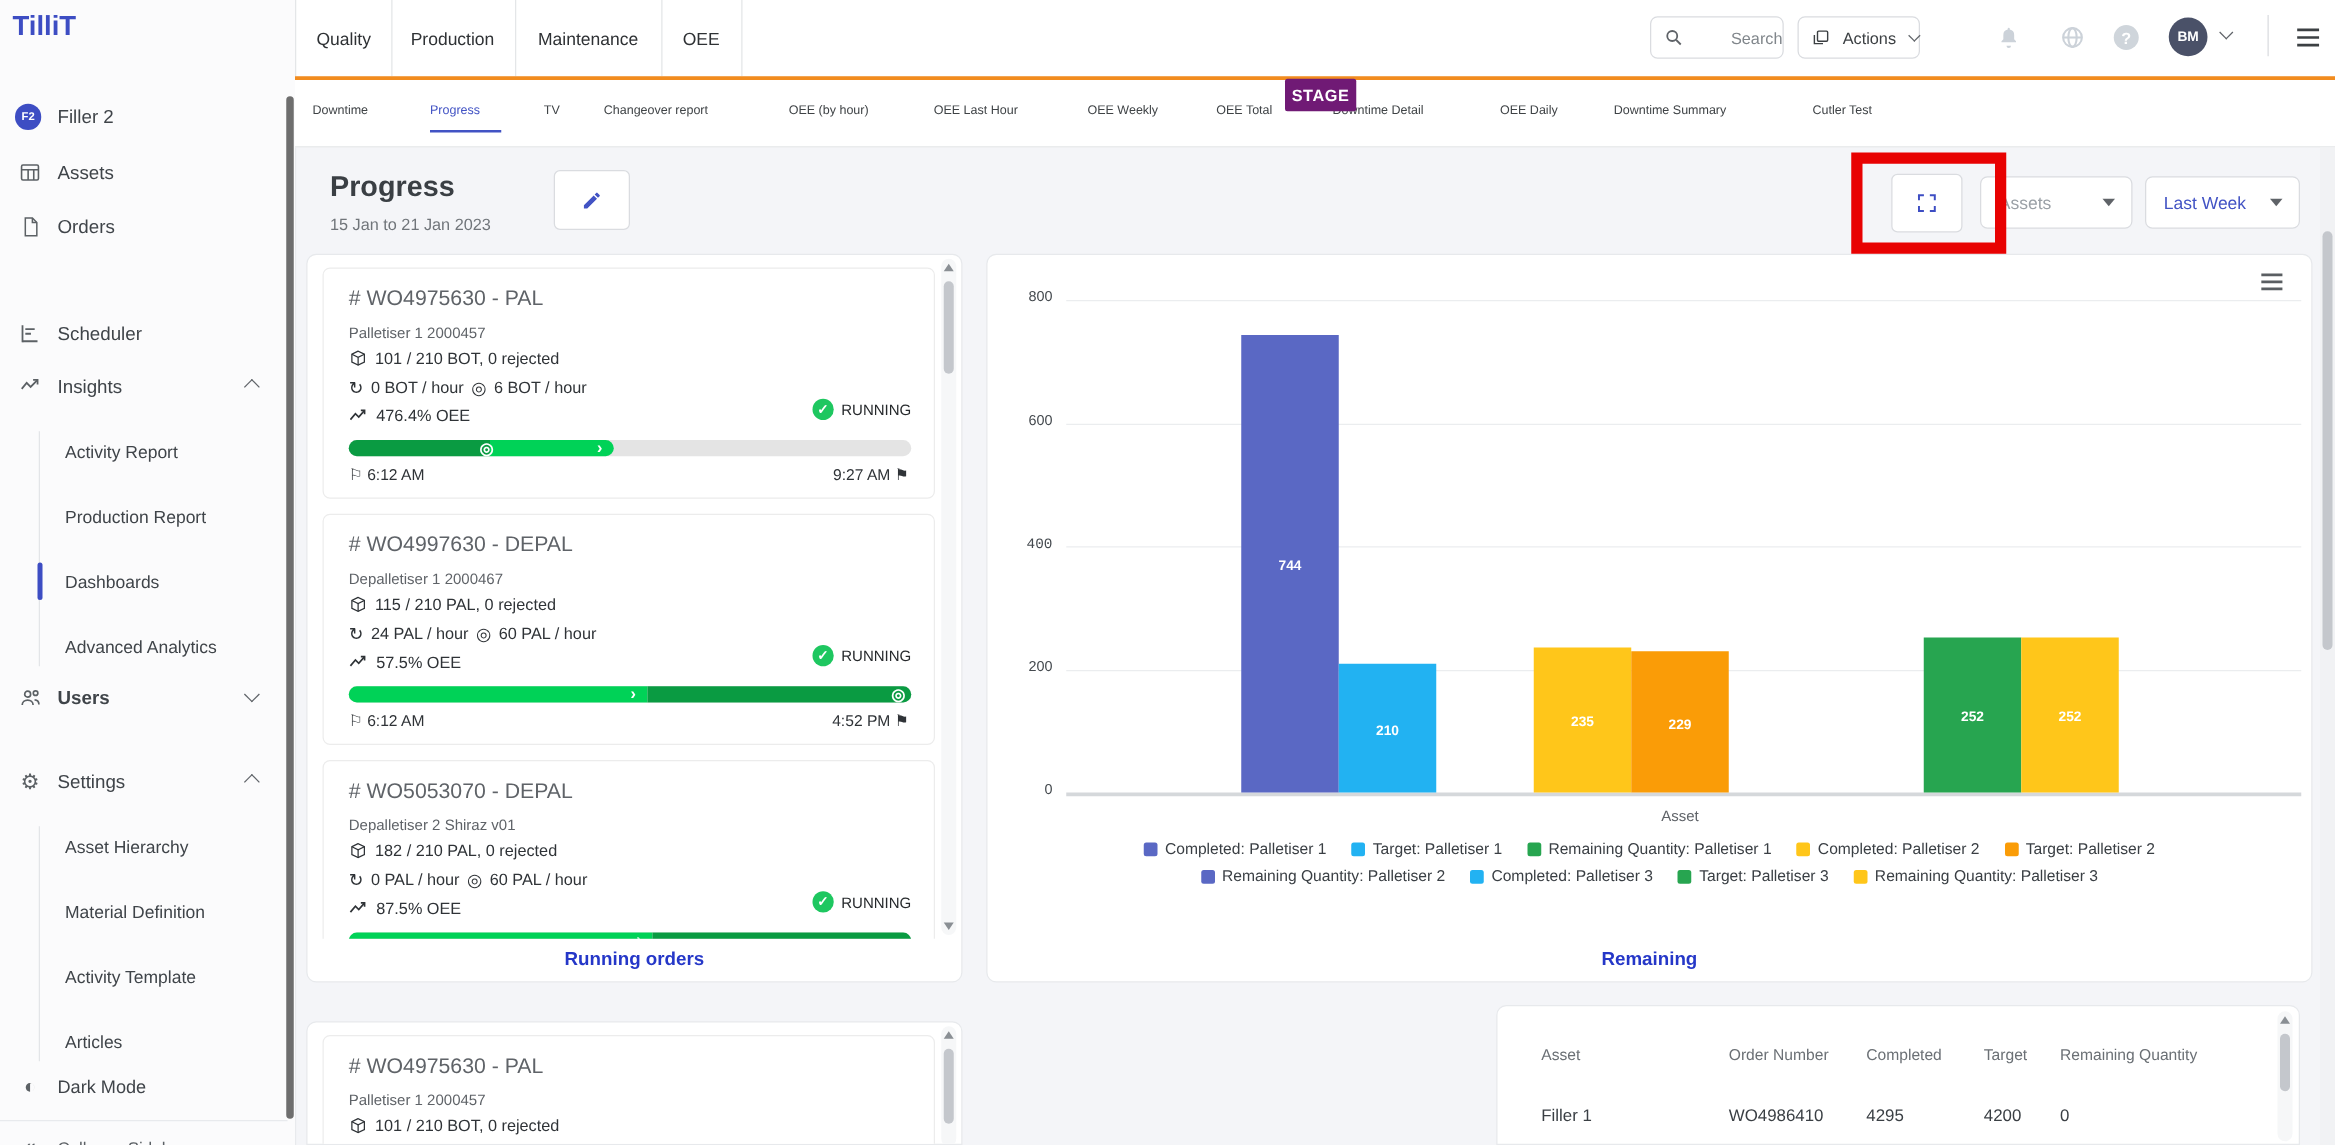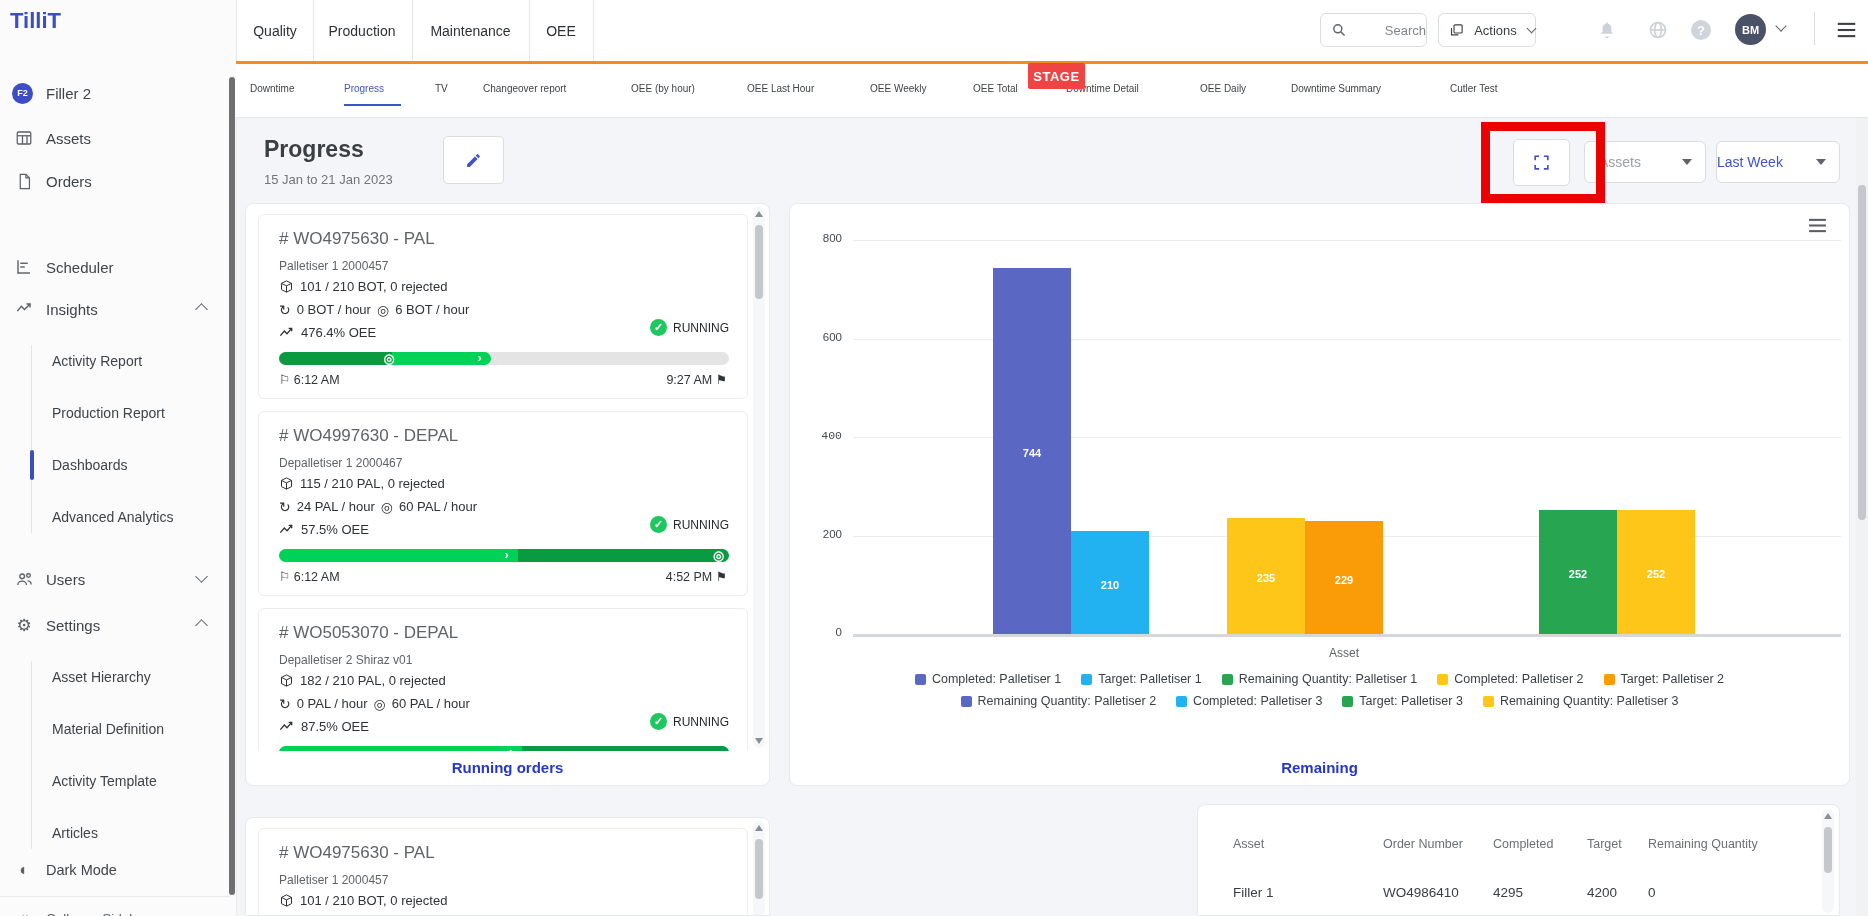--- a/index.html
+++ b/index.html
@@ -27,21 +27,21 @@
   
   #topbar{position:absolute;left:236px;top:0;width:1632px;height:61px;background:#fff;}
   .top-tab{position:absolute;top:0;height:61px;display:flex;align-items:center;justify-content:center;
            font-size:14px;color:#2e3134;border-right:1px solid #e4e6e8;cursor:pointer;}
   #orange-line{position:absolute;left:236px;top:61px;width:1632px;height:3px;background:#f28c1e;}
   .outline-box{background:#fff;border:1px solid #dadce0;border-radius:5px;box-sizing:border-box;display:flex;align-items:center;justify-content:space-between;}
   
   #subnav{position:absolute;left:236px;top:64px;width:1632px;height:54px;background:#fff;border-bottom:1px solid #e4e6e8;box-sizing:border-box;}
   .sub-tab{position:absolute;top:19px;font-size:10px;color:#3f4346;white-space:nowrap;cursor:pointer;}
   .sub-tab.active{color:#4253c4;}
-  #stage-badge{position:absolute;left:1028px;top:63px;width:57px;height:26px;background:#ef4444;color:#fff;
+  #stage-badge{position:absolute;left:1028px;top:63px;width:57px;height:26px;background:#701a75;color:#fff;
                font-size:13px;font-weight:700;letter-spacing:.5px;display:flex;align-items:center;justify-content:center;
                border-radius:2px;z-index:6;}
   
   #page-title{position:absolute;left:264px;top:136px;font-size:23px;font-weight:600;color:#3a3f44;}
   #date-range{position:absolute;left:264px;top:172px;font-size:13px;color:#70757a;}
   
   .panel{position:absolute;background:#fff;border:1px solid #e7e9ec;border-radius:8px;box-sizing:border-box;}
   .caption{position:absolute;left:0;width:100%;text-align:center;font-size:15px;font-weight:700;color:#2537c8;cursor:pointer;}
   
   .card{position:absolute;left:12px;width:490px;height:185px;background:#fff;border:1px solid #ececec;border-radius:6px;box-sizing:border-box;}
@@ -152,21 +152,21 @@
       <span class="sub-text sub-label">Production Report</span>
     </div>
     <div class="side-row" style="top:445px;">
       <span class="active-bar" style="top:5px;"></span>
       <span class="sub-text sub-label">Dashboards</span>
     </div>
     <div class="side-row" style="top:497px;">
       <span class="sub-text sub-label">Advanced Analytics</span>
     </div>
 
-    <div class="side-row" style="top:559px;">
+    <div class="side-row" style="top:538px;font-weight:bold;">
       <span class="side-ic">
         <svg width="19" height="19" viewBox="0 0 24 24" fill="none" stroke="#5c6165" stroke-width="1.7">
             <circle cx="9" cy="8" r="3"></circle>
             <path d="M3.5 19c0-3 2.5-5 5.5-5s5.5 2 5.5 5"></path>
             <circle cx="17" cy="7" r="2.3"></circle>
             <path d="M16 13.8c2.6.2 4.4 2 4.4 4.6"></path>
           </svg>
       </span>
       <span class="side-text side-label">Users</span>
       <span class="side-chev chev chev-down" style="top:13px;"></span>
@@ -316,21 +316,21 @@
     </span>
   </div>
   <div id="red-box"></div>
 
   <div class="abs outline-box" style="left:1584px;top:141px;width:122px;height:42px;border-radius:6px;">
     <span style="margin-left:14px;font-size:14px;color:#9aa0a6;">Assets</span>
     <span class="sel-caret" style="position:absolute;right:13px;"></span>
   </div>
 
   <div class="abs outline-box" style="left:1716px;top:141px;width:124px;height:42px;border-radius:6px;">
-    <span style="margin-left:0;font-size:14px;color:#4253c4;">Last Week</span>
+    <span style="margin-left:14px;font-size:14px;color:#4253c4;">Last Week</span>
     <span class="sel-caret" style="position:absolute;right:13px;"></span>
   </div>
 
   <section class="panel" style="left:245px;top:203px;width:525px;height:583px;">
     <div class="abs" style="left:0;top:0;width:100%;height:547px;overflow:hidden;">
 
       <article class="card" style="top:10px;">
         <div class="c-title"># WO4975630 - PAL</div>
         <div class="c-sub">Palletiser 1 2000457</div>
         <div class="c-row" style="top:64px;">

